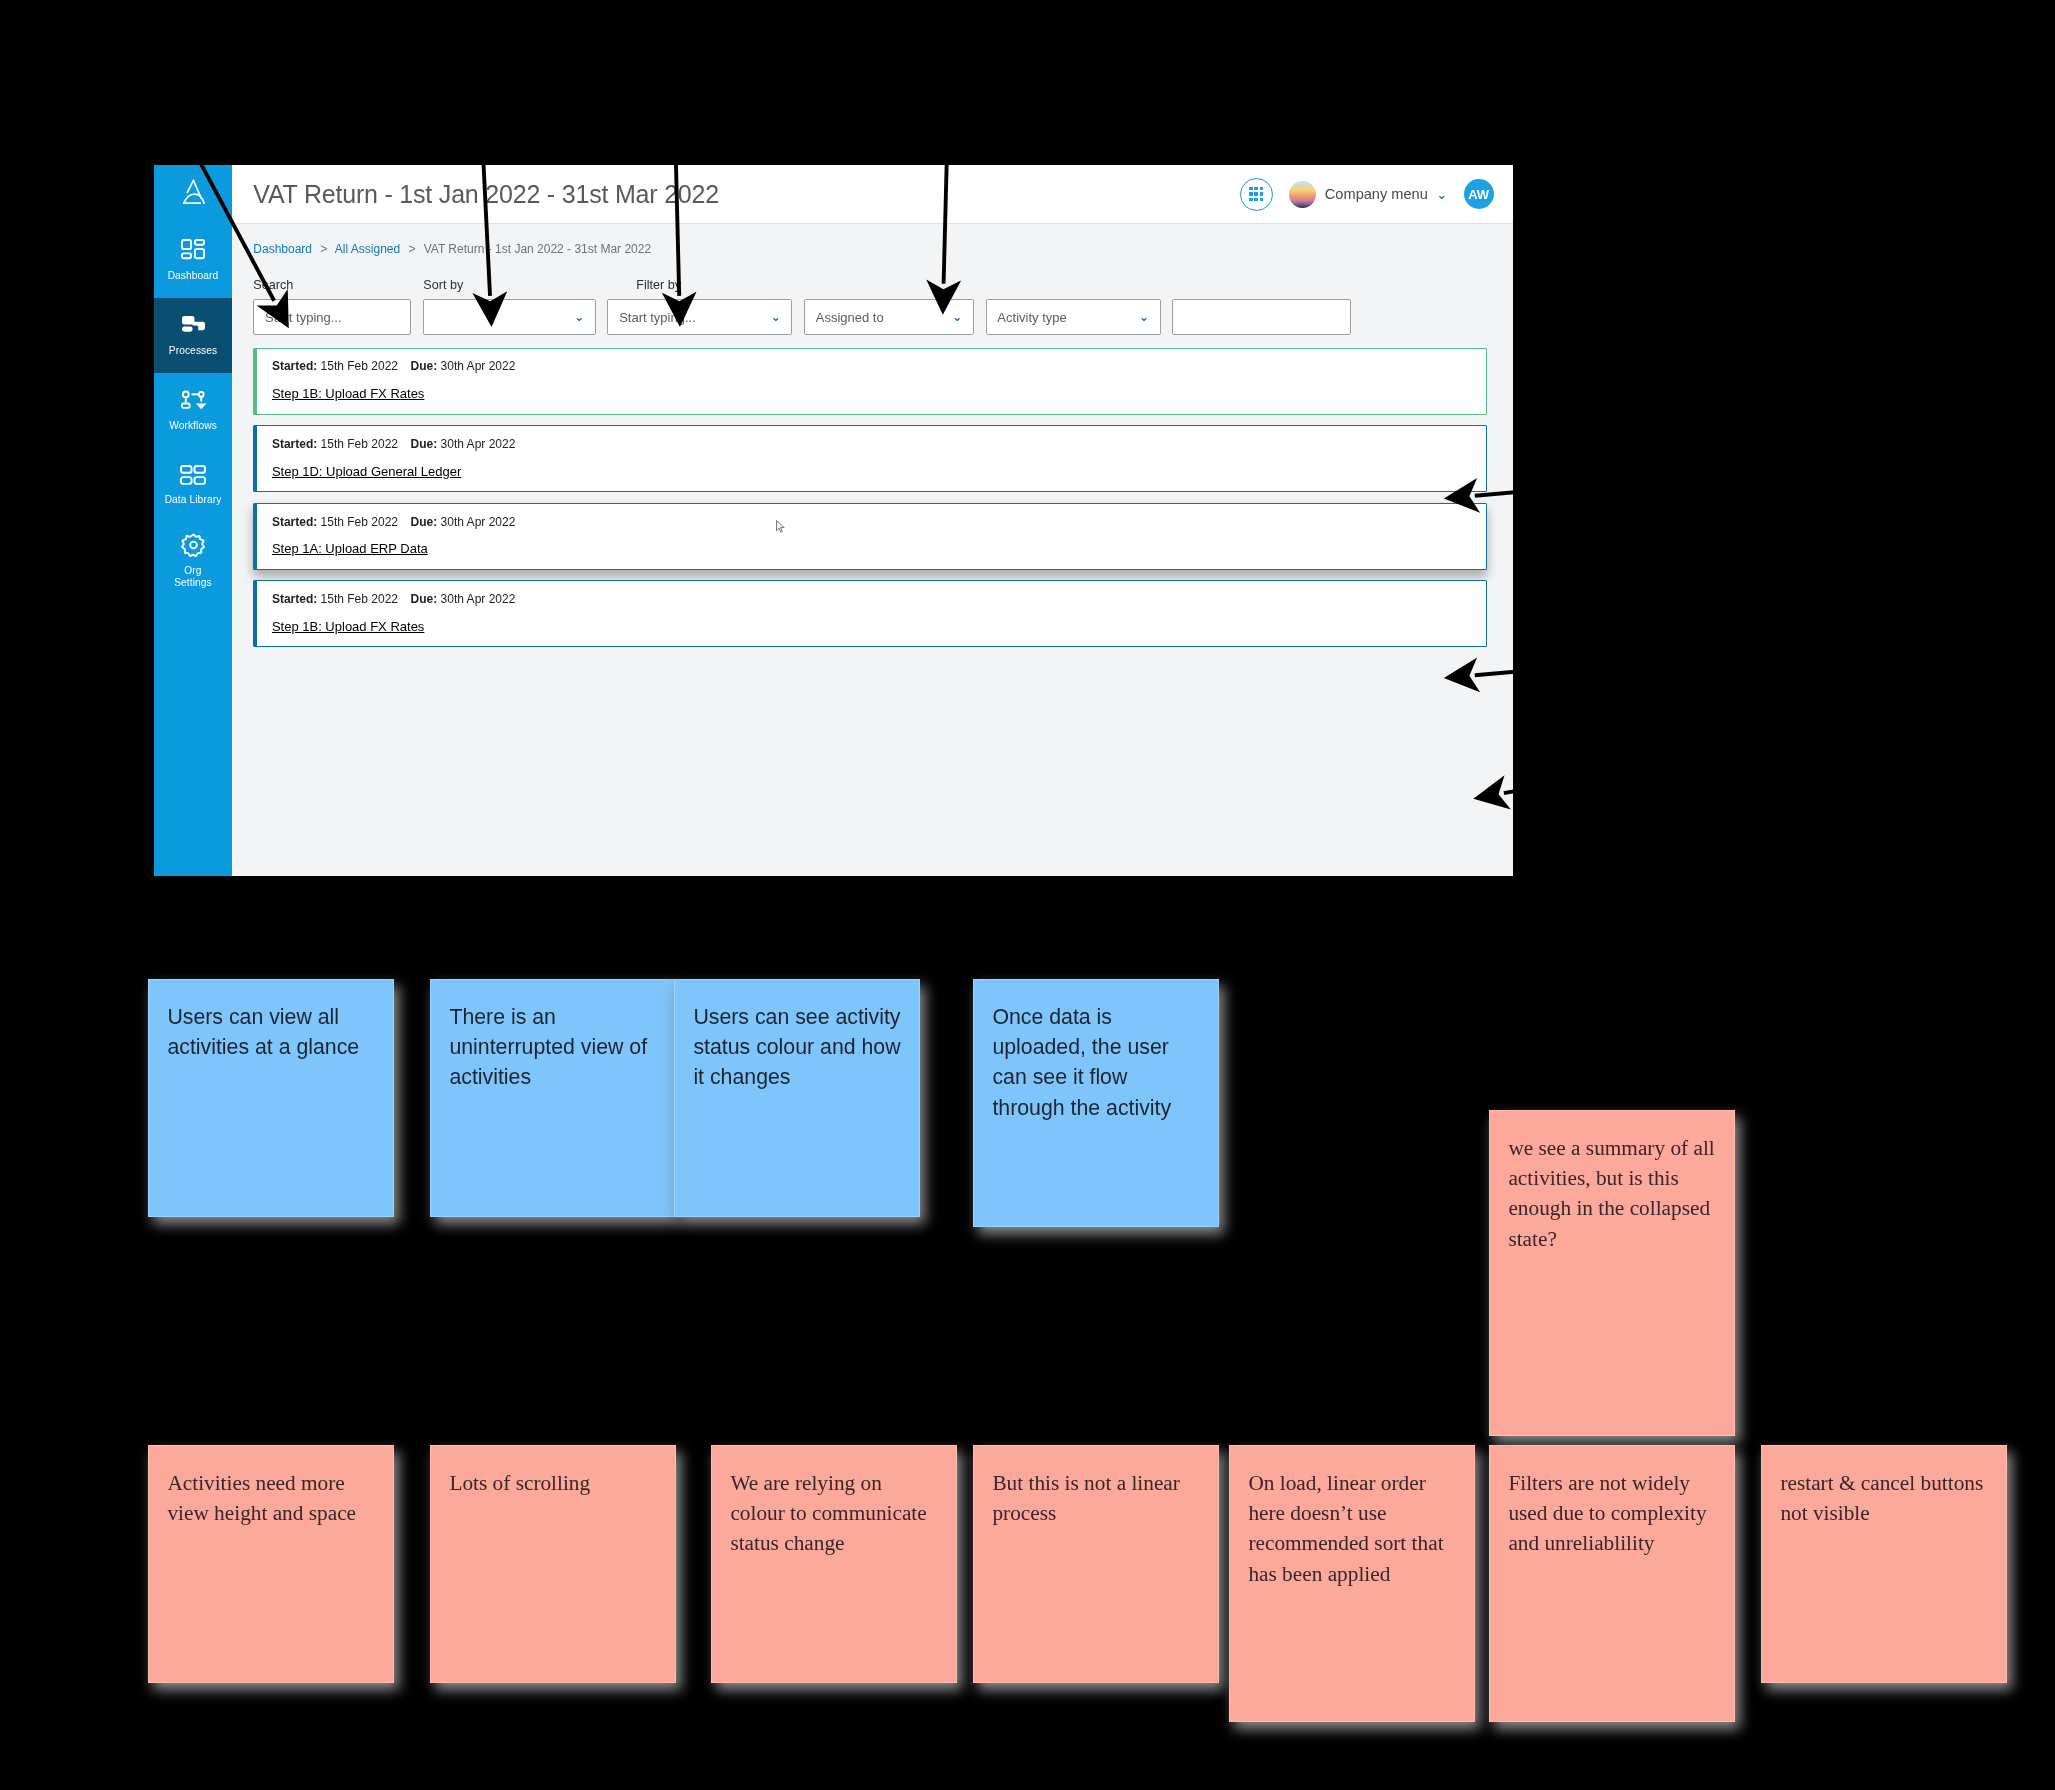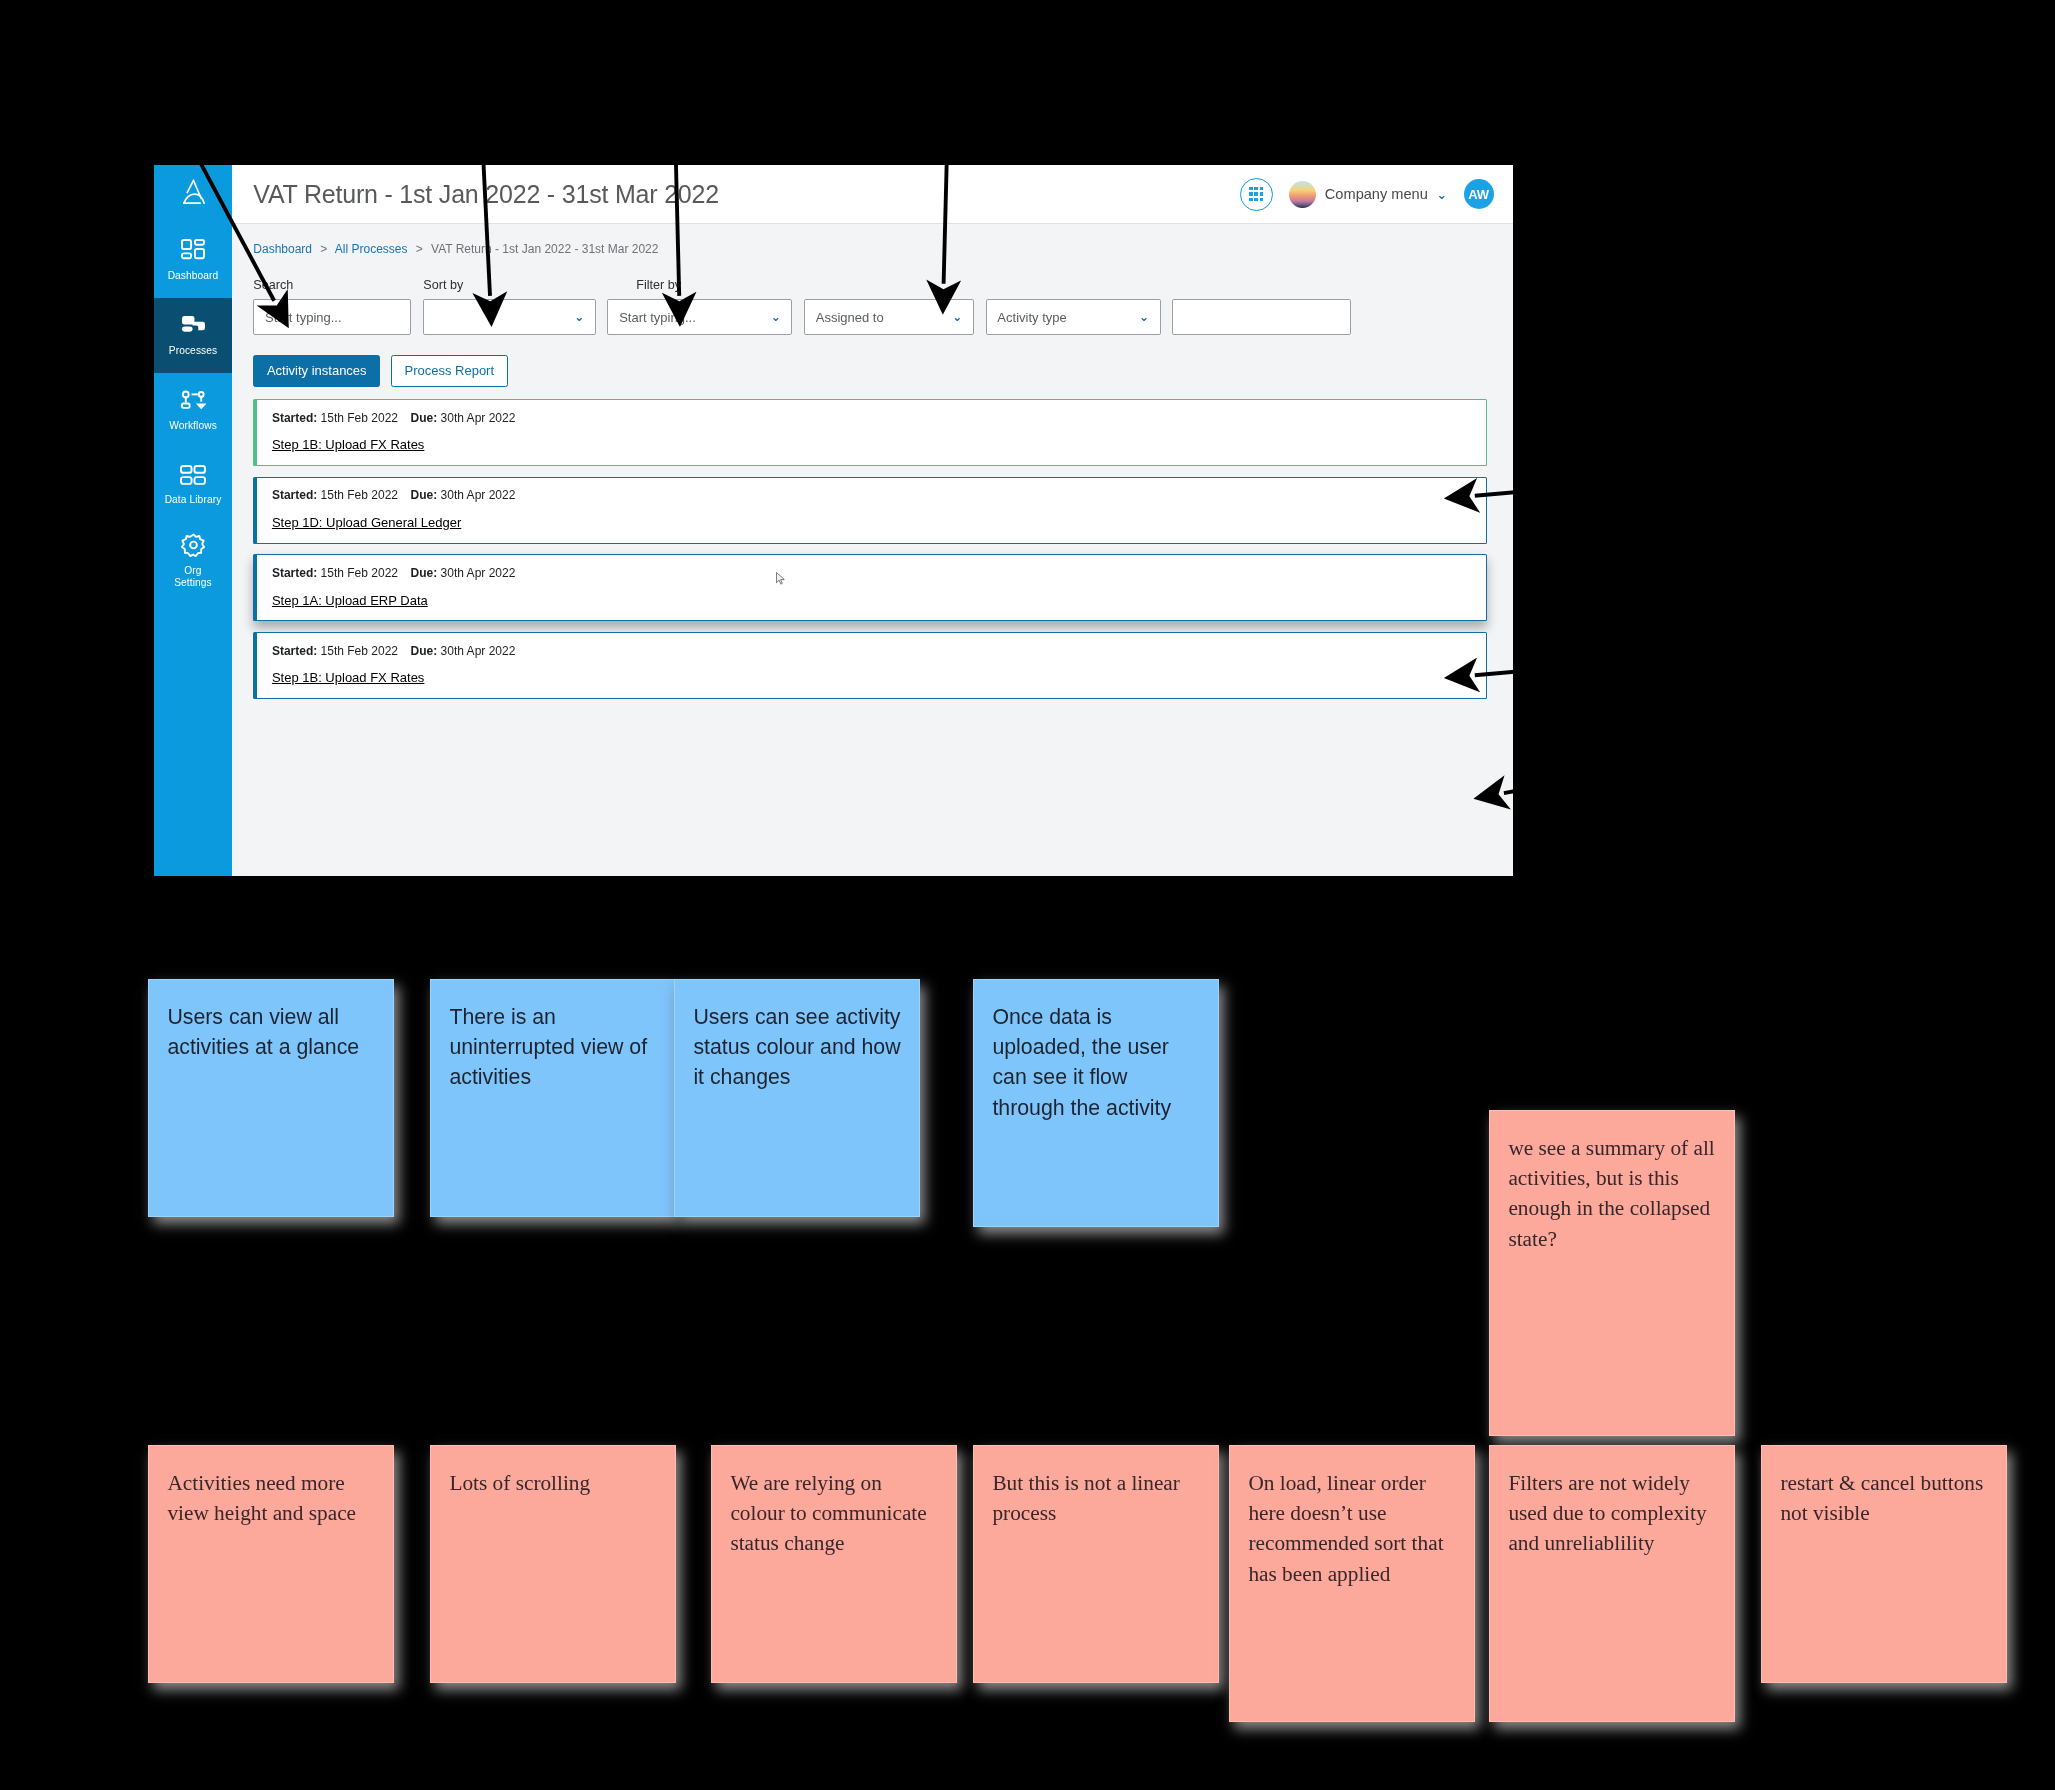--- a/index.html
+++ b/index.html
@@ -231,21 +231,21 @@
         </div>
         <div class="user-avatar">AW</div>
       </div>
     </header>
 
     <section class="content">
 
       <div class="breadcrumb">
         <a href="#">Dashboard</a>
         <span class="sep">&gt;</span>
-        <a href="#">All Processes</a>
+        <a href="#">All Assigned</a>
         <span class="sep">&gt;</span>
         <span class="crumb-current">VAT Return - 1st Jan 2022 - 31st Mar 2022</span>
       </div>
 
       <div class="filter-labels">
         <span class="lbl-search">Search</span>
         <span class="lbl-sort">Sort by</span>
         <span class="lbl-filter">Filter by</span>
       </div>
 
@@ -267,24 +267,20 @@
         </div>
         <div class="field f-activitytype with-chev">
           <span>Activity type</span>
           <span class="fchev">⌄</span>
         </div>
         <div class="field f-extra">
           <span></span>
         </div>
       </div>
 
-      <div class="tab-row">
-        <div class="tab-btn tab-primary">Activity instances</div>
-        <div class="tab-btn tab-secondary">Process Report</div>
-      </div>
 
       <div class="card-list">
 
         <div class="act-card status-green">
           <div class="act-meta">
             <span><b>Started:</b>
               <span>15th Feb 2022</span></span>
             <span><b>Due:</b>
               <span>30th Apr 2022</span></span>
           </div>

